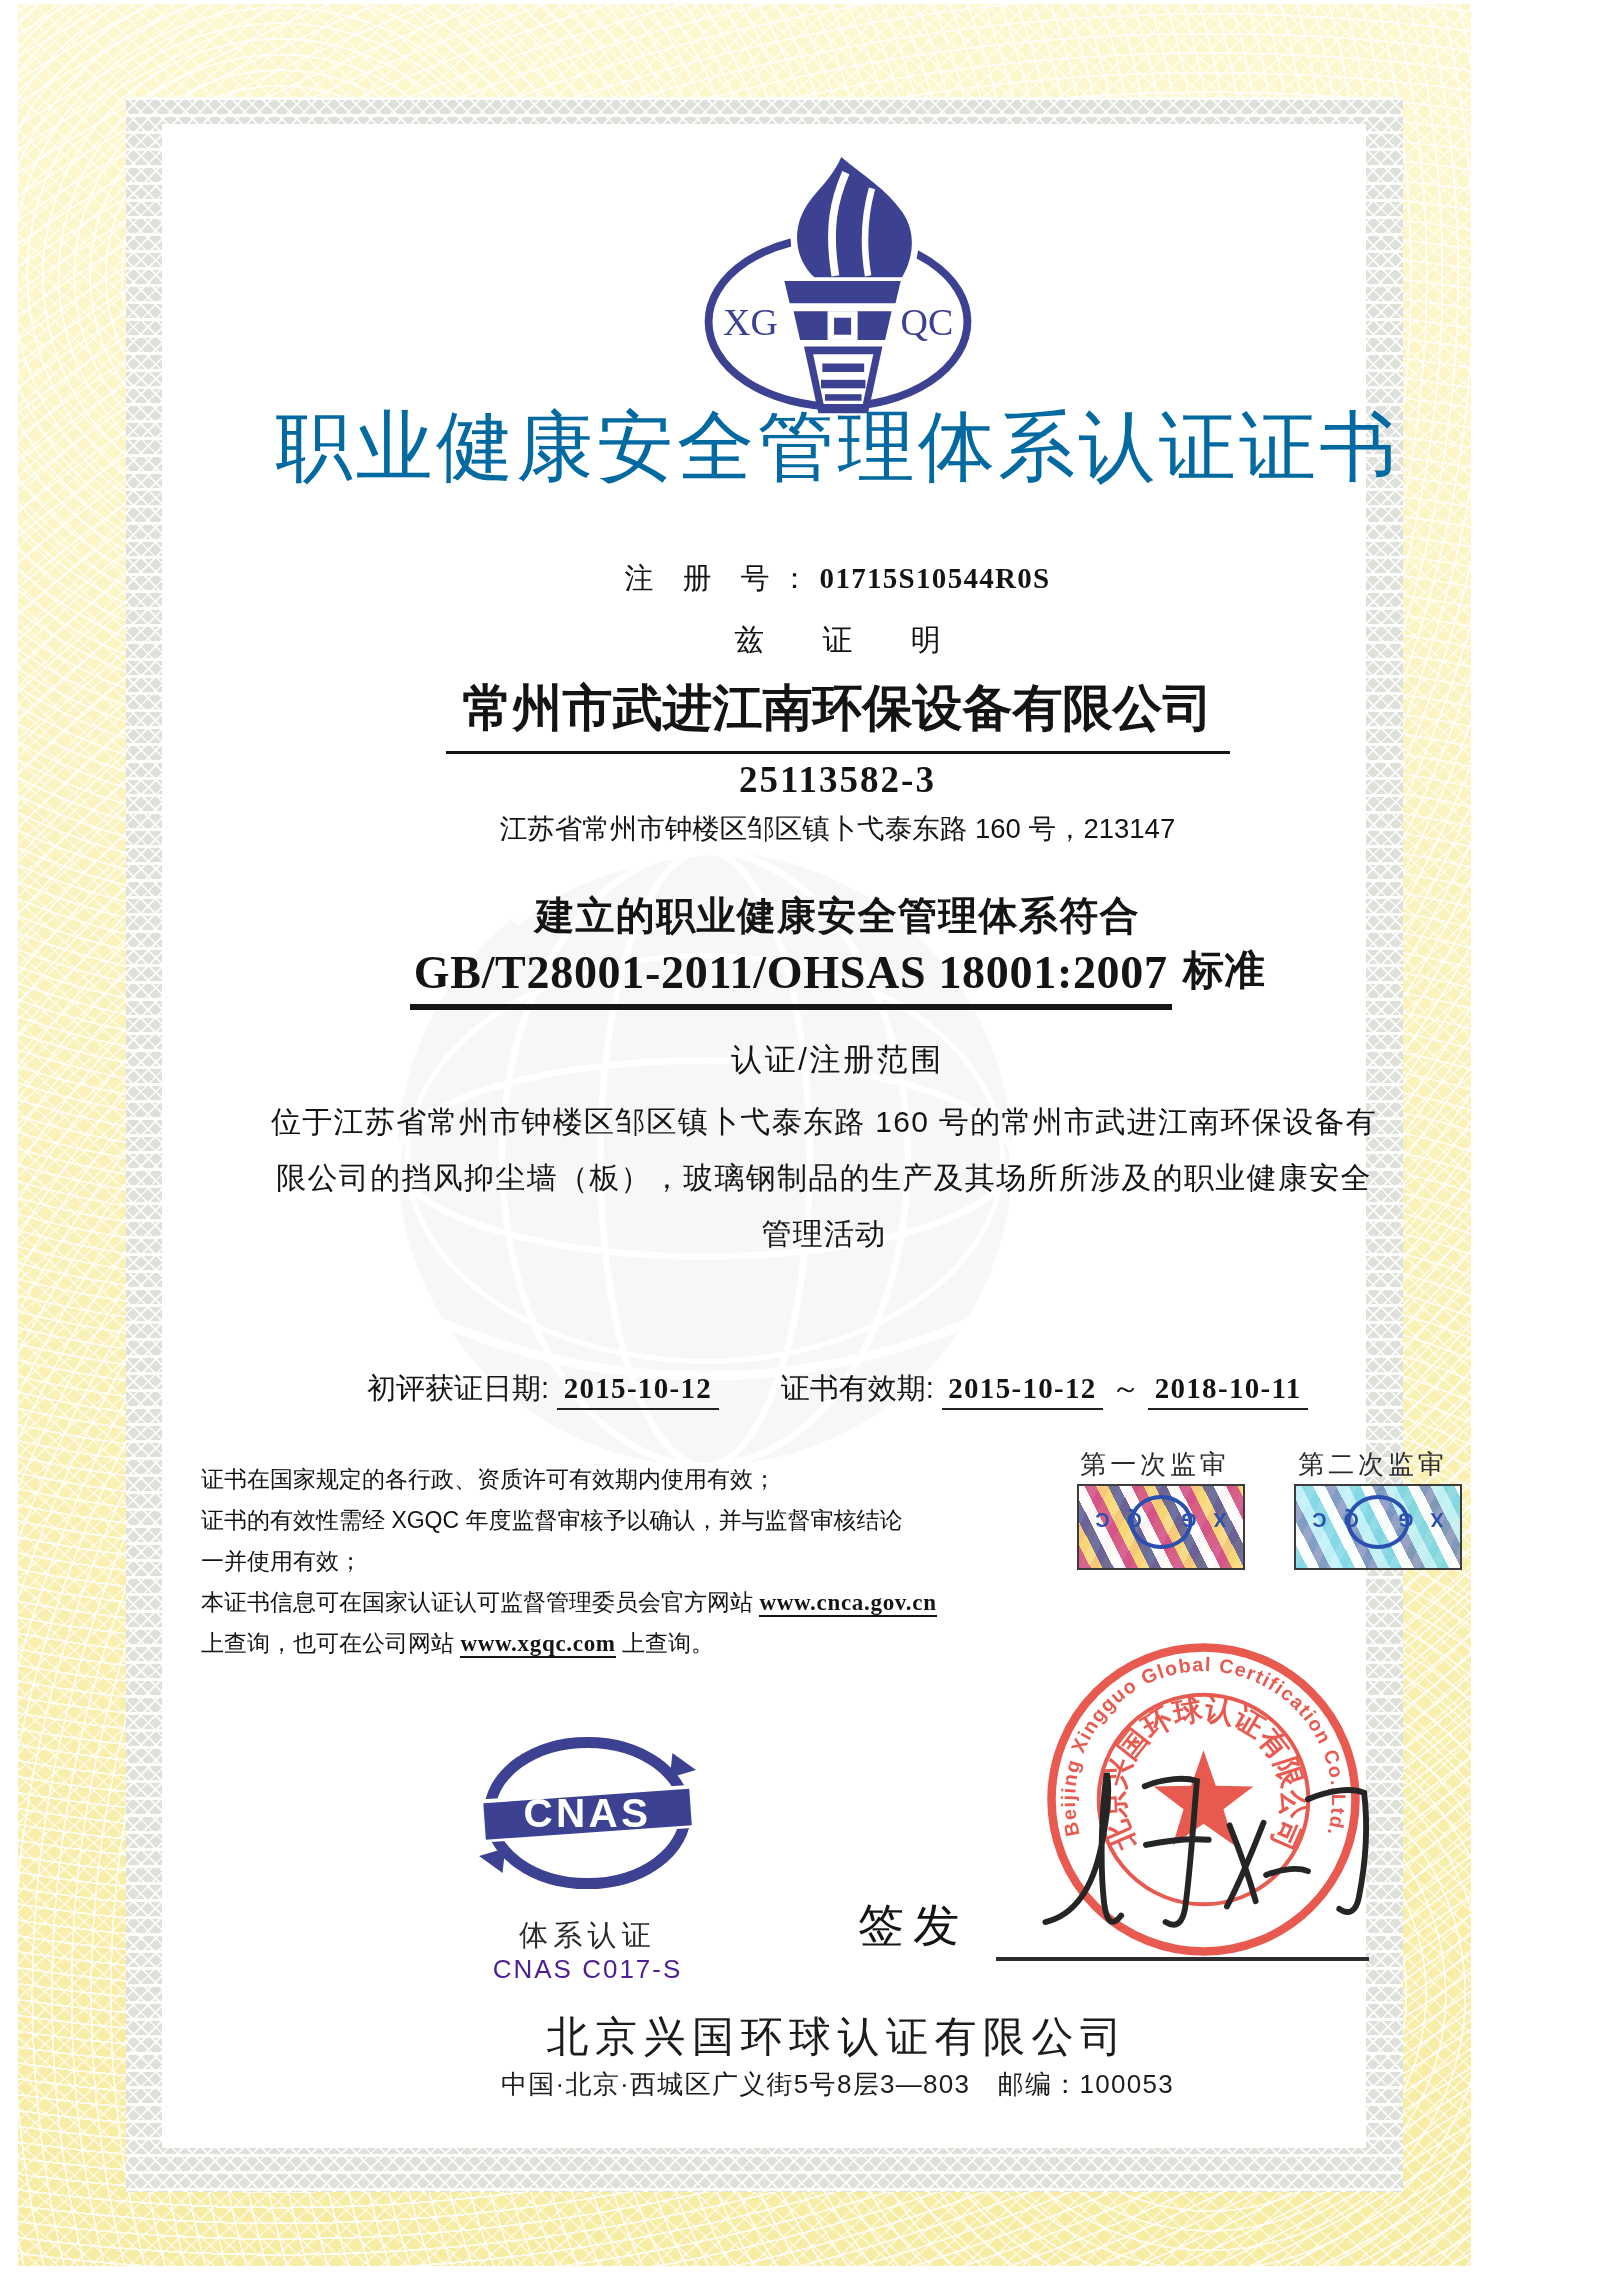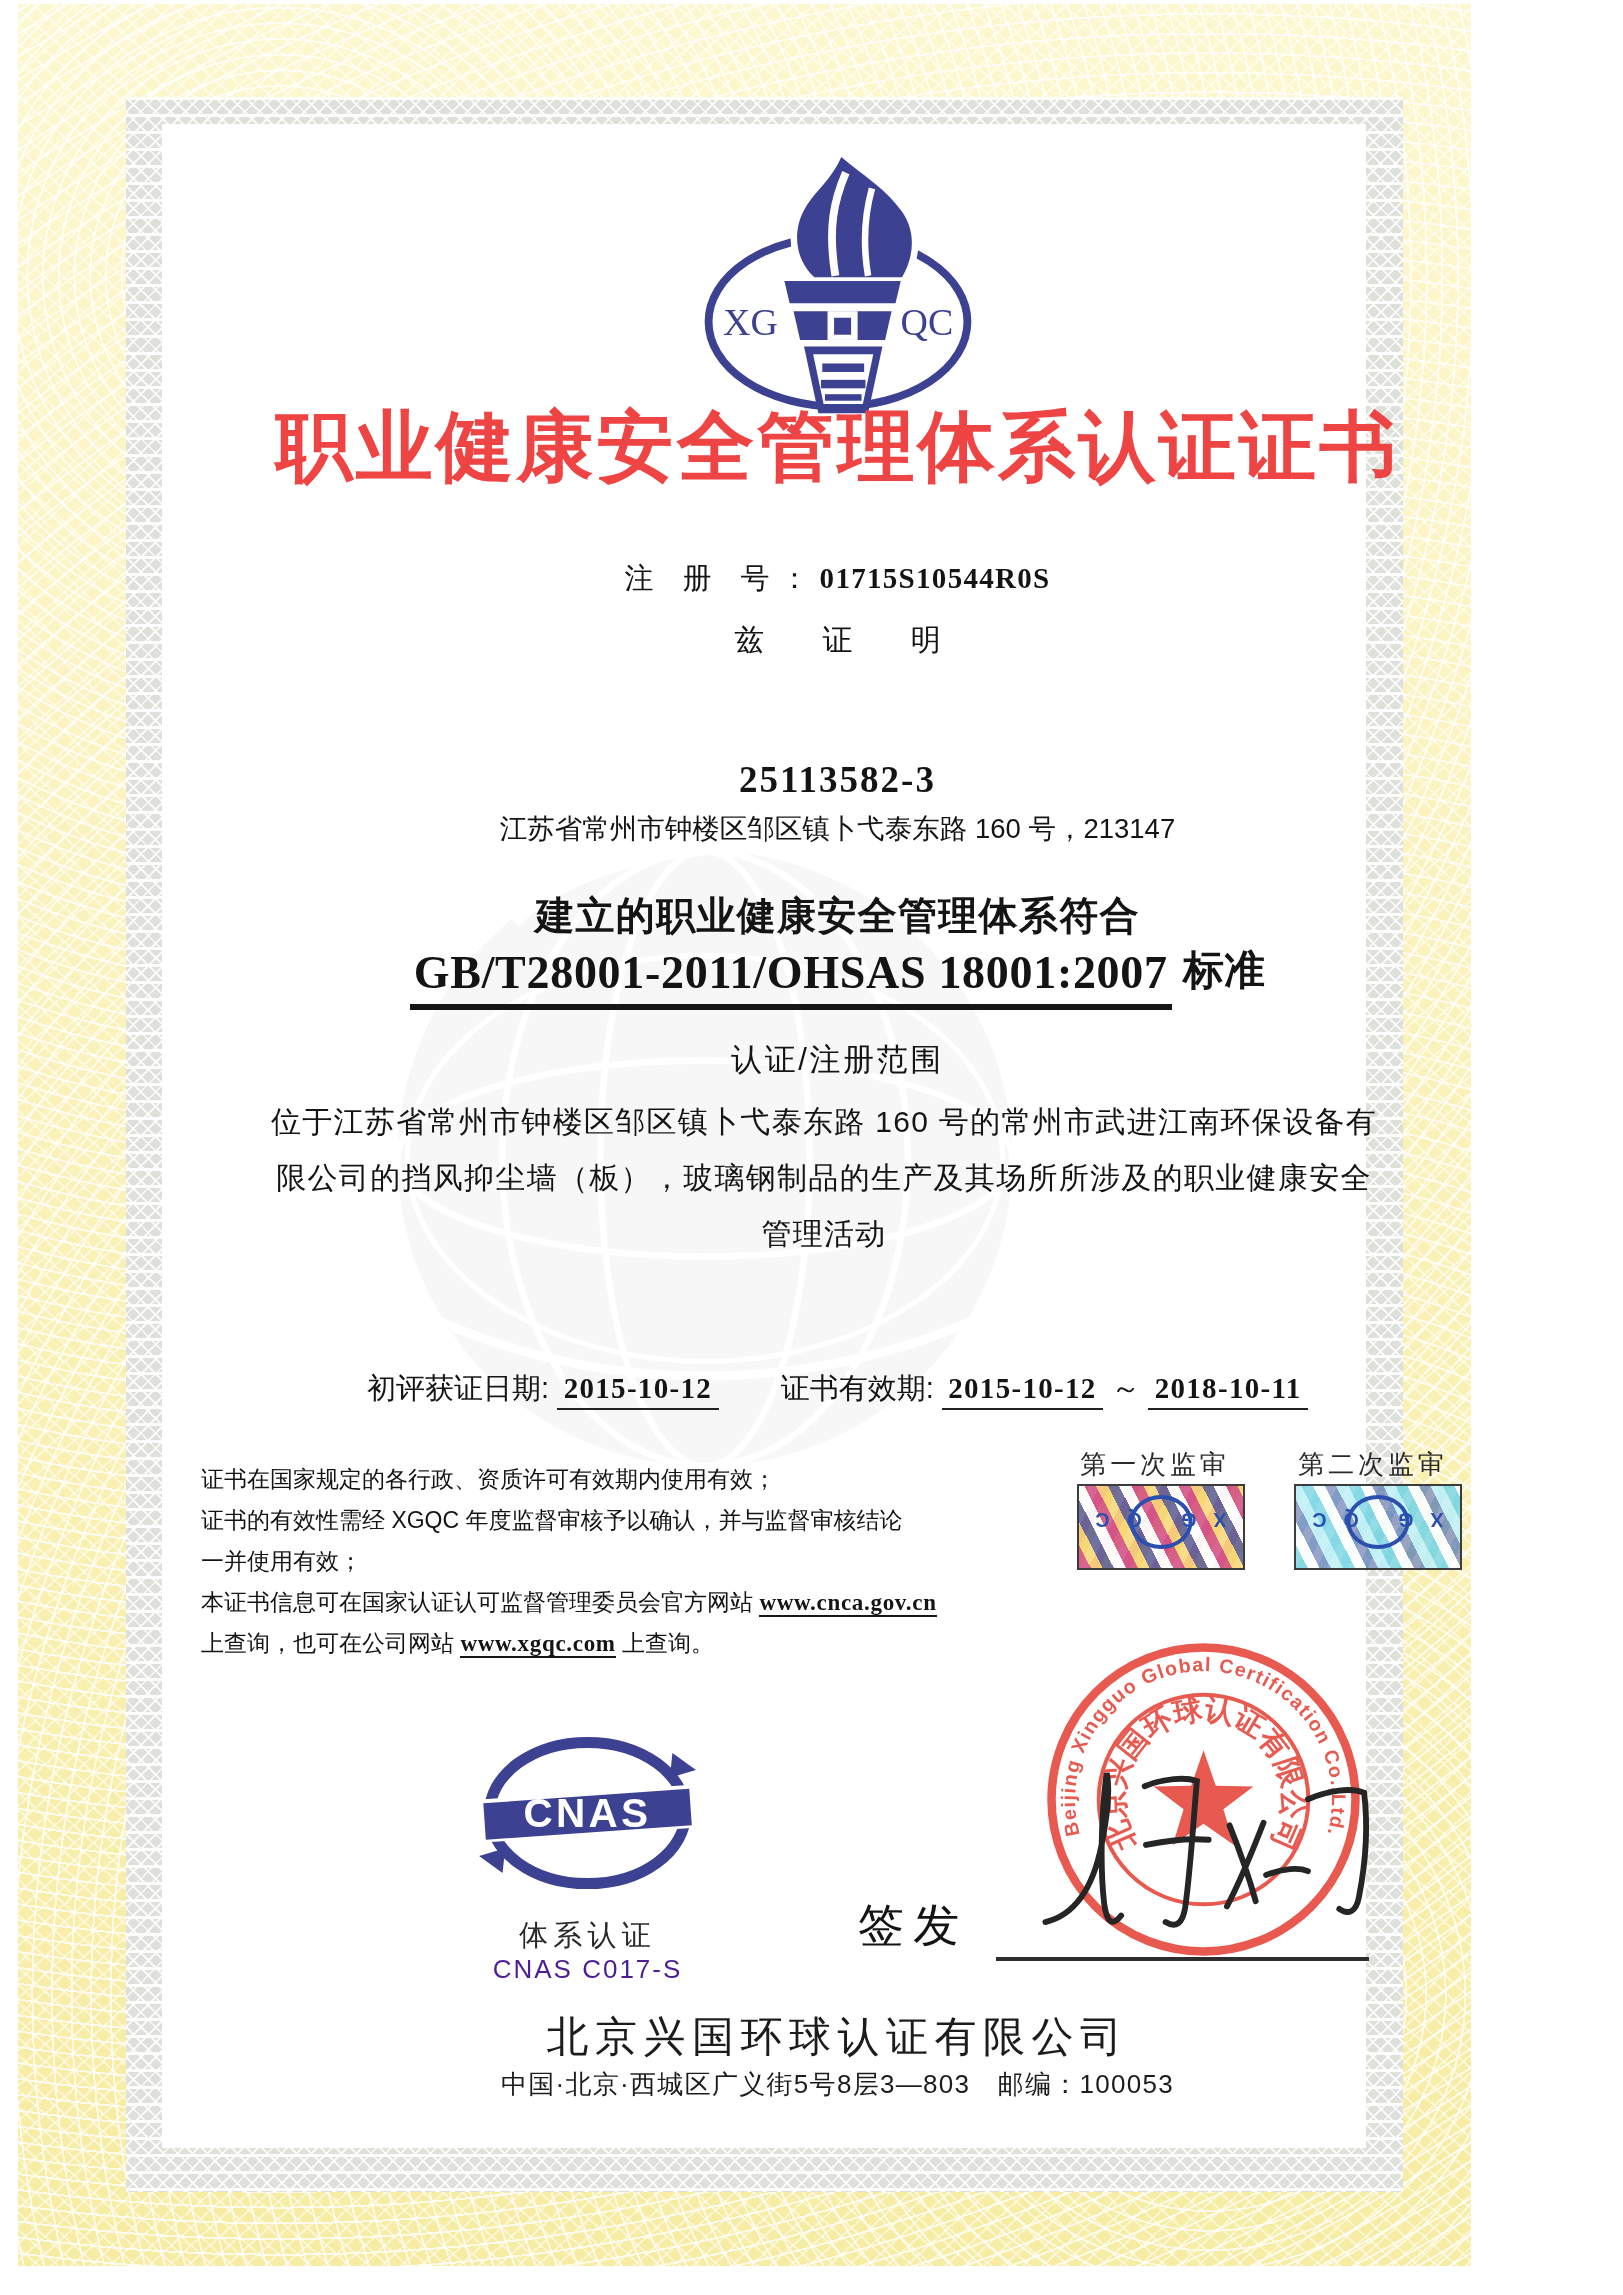--- a/index.html
+++ b/index.html
@@ -23,21 +23,21 @@
   .frame-white{position:absolute;left:162px;top:124px;right:110px;bottom:147px;background:#ffffff;}
   
   .content{position:absolute;left:162px;top:124px;width:1351px;height:2024px;}
   .abs{position:absolute;}
   .ctr{left:0;width:100%;text-align:center;}
   
   .watermark{left:157px;top:668px;opacity:.45;pointer-events:none;}
   
   .logo{left:50%;transform:translateX(-50%);top:29px;}
   
-  .title{top:272px;font-size:77px;font-weight:bold;letter-spacing:3.3px;color:#ef4444;}
+  .title{top:272px;font-size:77px;font-weight:normal;letter-spacing:3.3px;color:#0369a1;}
   .regline{top:435px;font-size:29px;}
   .regline .lab{letter-spacing:10.5px;}
   .regline .num{font-family:"Liberation Serif",serif;font-weight:600;letter-spacing:1.3px;}
   .certify{top:496px;font-size:30px;letter-spacing:25px;text-indent:25px;}
   .company{top:551px;font-size:50px;font-weight:bold;}
   .company span{display:inline-block;border-bottom:3.9px solid #161616;padding:0 17px 9.2px;}
   .code{top:634px;font-size:37px;font-weight:600;font-family:"Liberation Serif",serif;letter-spacing:2px;}
   .addr{top:687px;font-size:27.5px;}
   .sysline{top:765px;font-size:39px;font-weight:bold;letter-spacing:1.3px;}
   .stdline{top:819px;font-size:46px;font-weight:bold;font-family:"Liberation Serif",serif;}
@@ -123,20 +123,23 @@
     </svg>
 
     <div class="abs ctr title">职业健康安全管理体系认证证书</div>
 
     <div class="abs ctr regline">
       <span class="lab">注 册 号：</span><span class="num">01715S10544R0S</span>
     </div>
 
     <div class="abs ctr certify">兹 证 明</div>
 
+    <div class="abs ctr company">
+      <span>常州市武进江南环保设备有限公司</span>
+    </div>
 
     <div class="abs ctr code">25113582-3</div>
 
     <div class="abs ctr addr">江苏省常州市钟楼区邹区镇卜弋泰东路 160 号，213147</div>
 
     <div class="abs ctr sysline">建立的职业健康安全管理体系符合</div>
 
     <div class="abs ctr stdline">
       <span class="std">GB/T28001-2011/OHSAS 18001:2007</span>
       <span class="suffix">标准</span>

